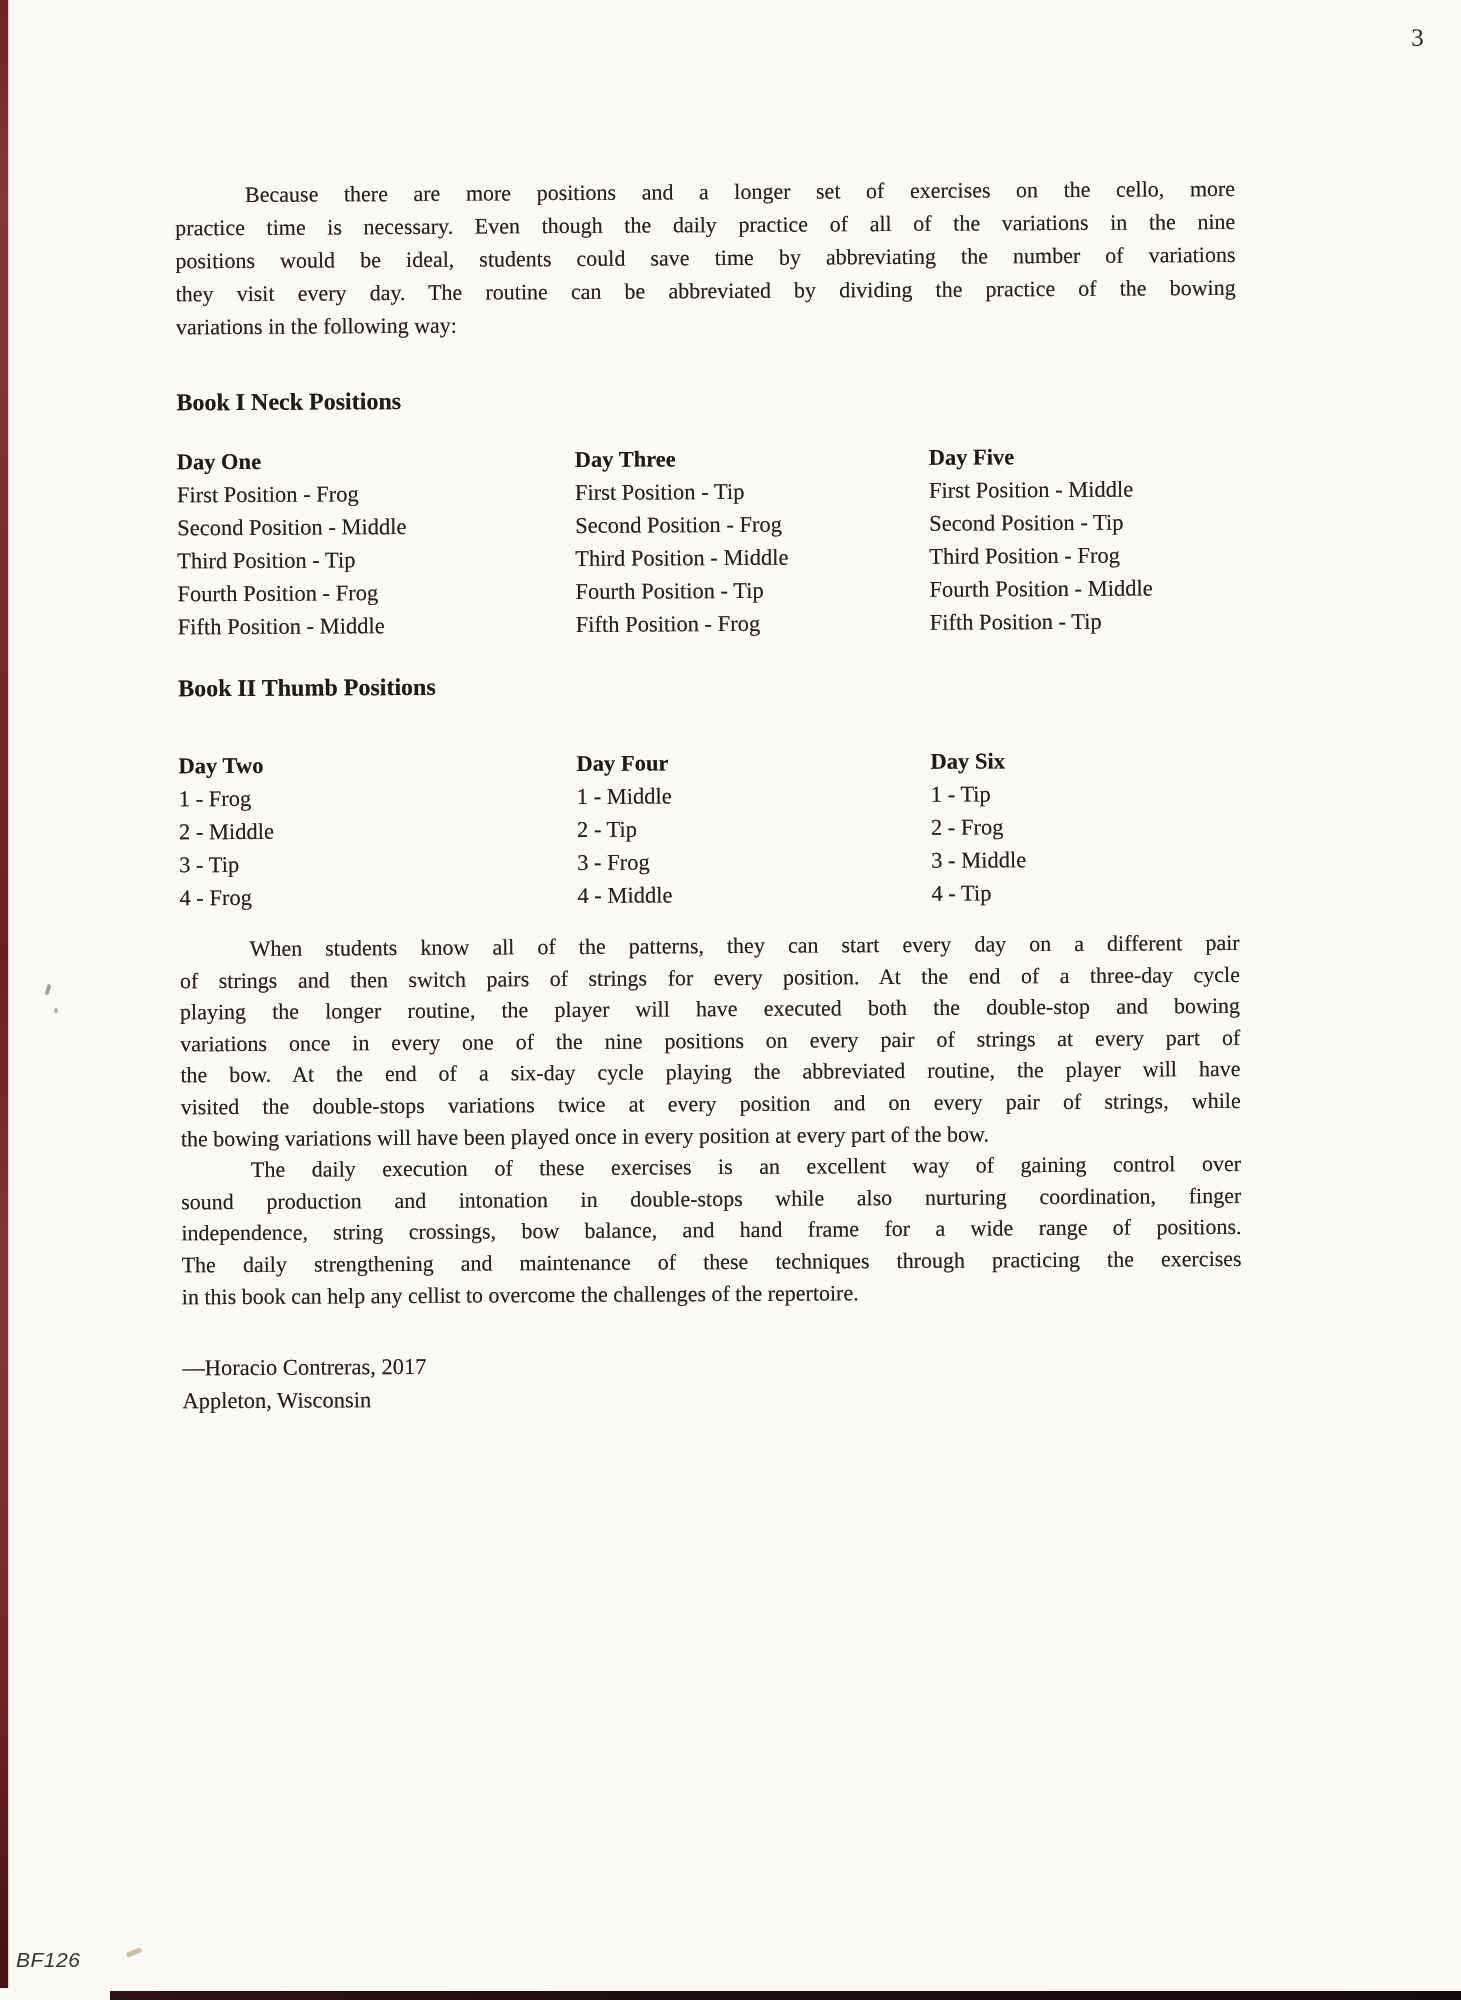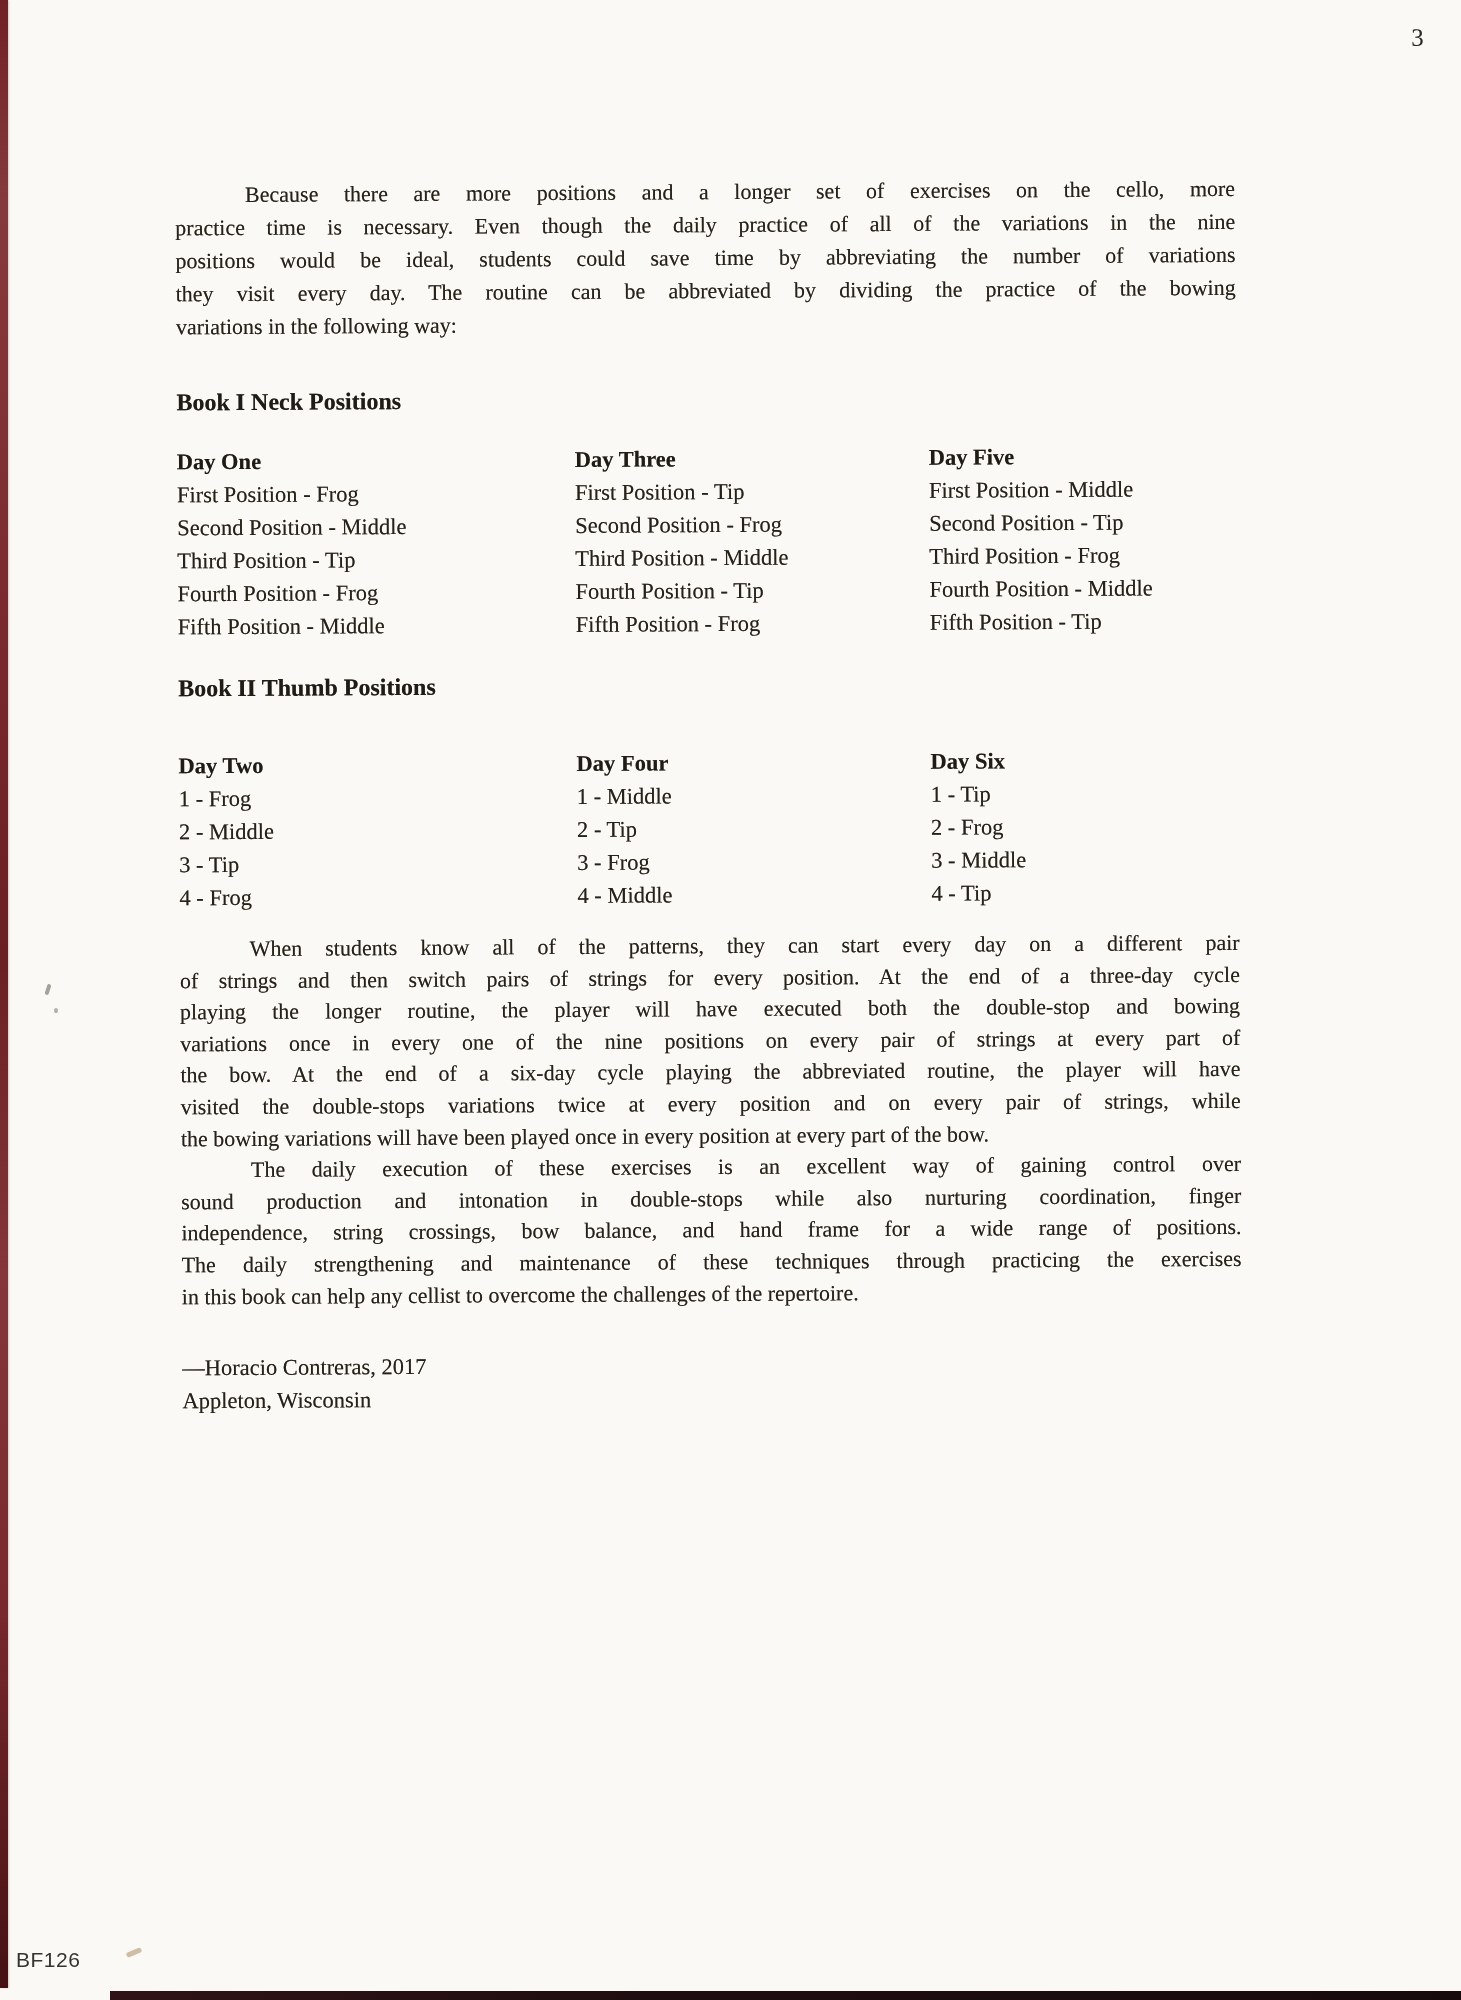--- a/index.html
+++ b/index.html
@@ -36,21 +36,21 @@
   .heading{
     font-size:24px;font-weight:bold;color:#1f1b15;
     text-shadow:0 0 0.5px rgba(30,25,20,0.6);
   }
   .daycol{width:350px;font-size:22.5px;line-height:33px;}
   .daytitle{font-weight:bold;height:33px;color:#1f1b15;}
   .pagenum{font-size:25px;color:#2a2620;}
   .signature{font-size:22.5px;line-height:33px;}
   .catalog{
     font-family:"Liberation Sans","DejaVu Sans",sans-serif;
-    font-size:21px;color:#363430;letter-spacing:0.5px;
+    font-size:21px;color:#363430;letter-spacing:0.5px;font-style:italic;
   }
   
   .left-stripe{
     left:0;top:0;width:8px;height:1988px;
     background:linear-gradient(180deg,
       #6f2125 0%, #86393c 10%, #7b2b2f 30%, #6a1f23 48%,
       #84363a 64%, #7a2a2e 80%, #591a1d 93%, #451114 100%);
     box-shadow:1px 0 2px rgba(120,60,60,0.25);
   }
   .bottom-stripe{

